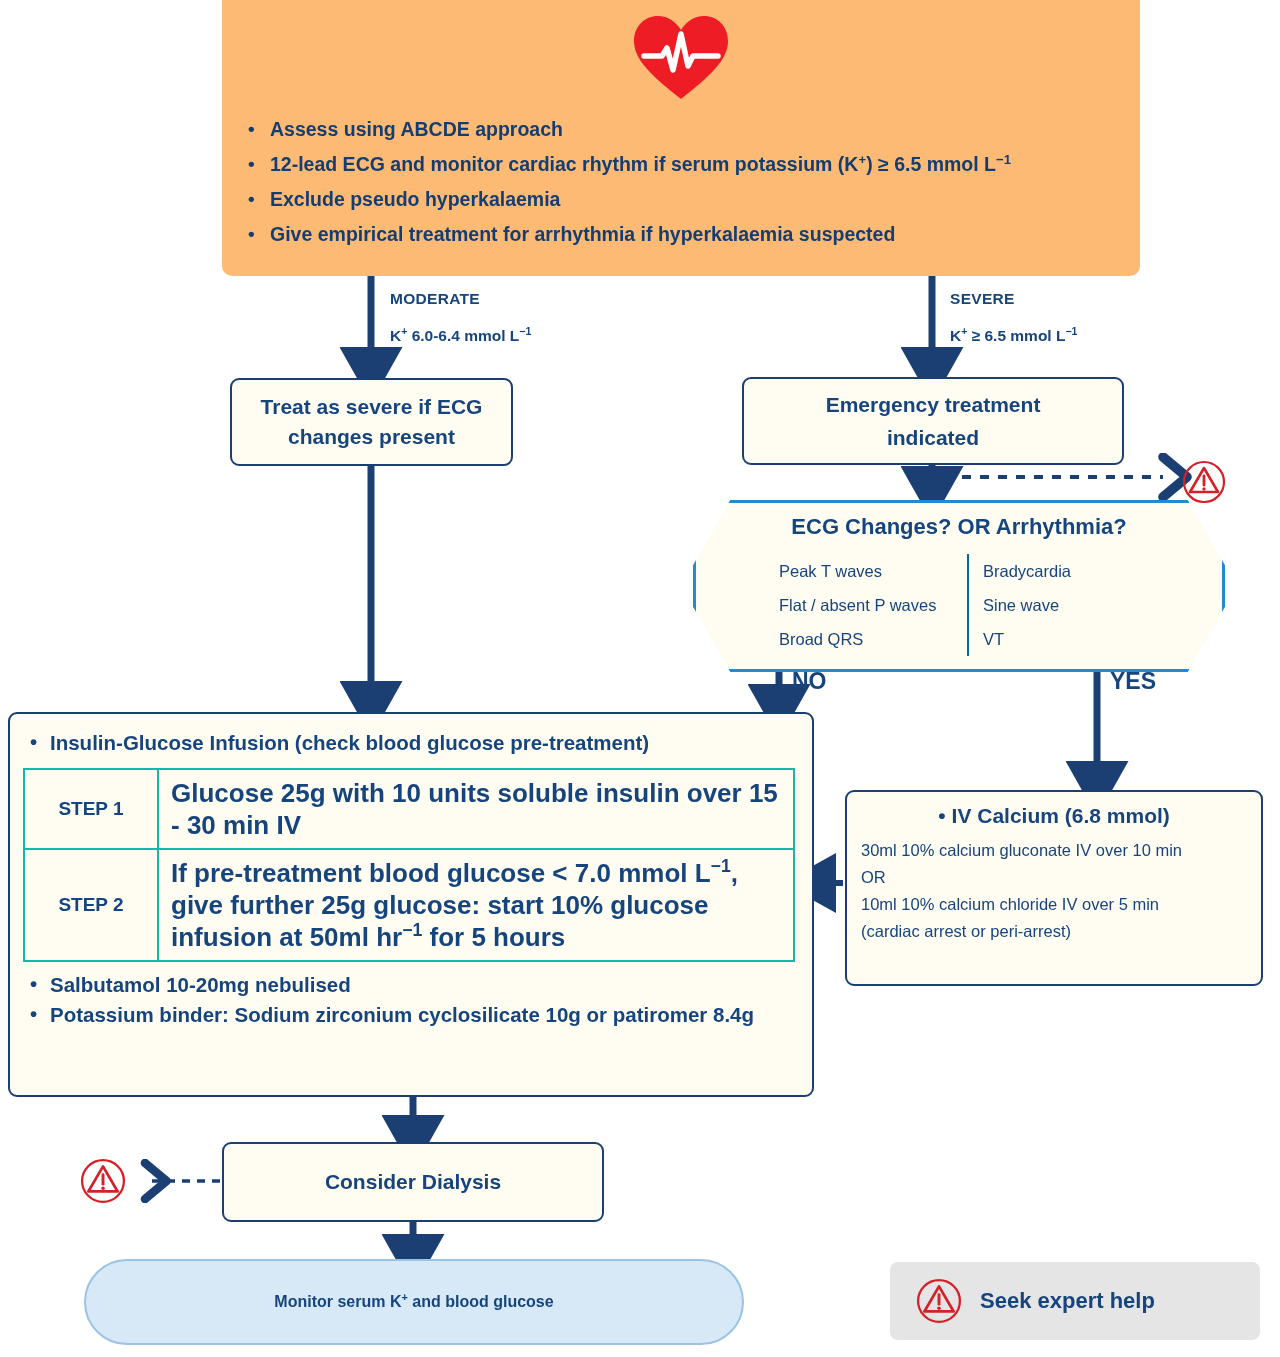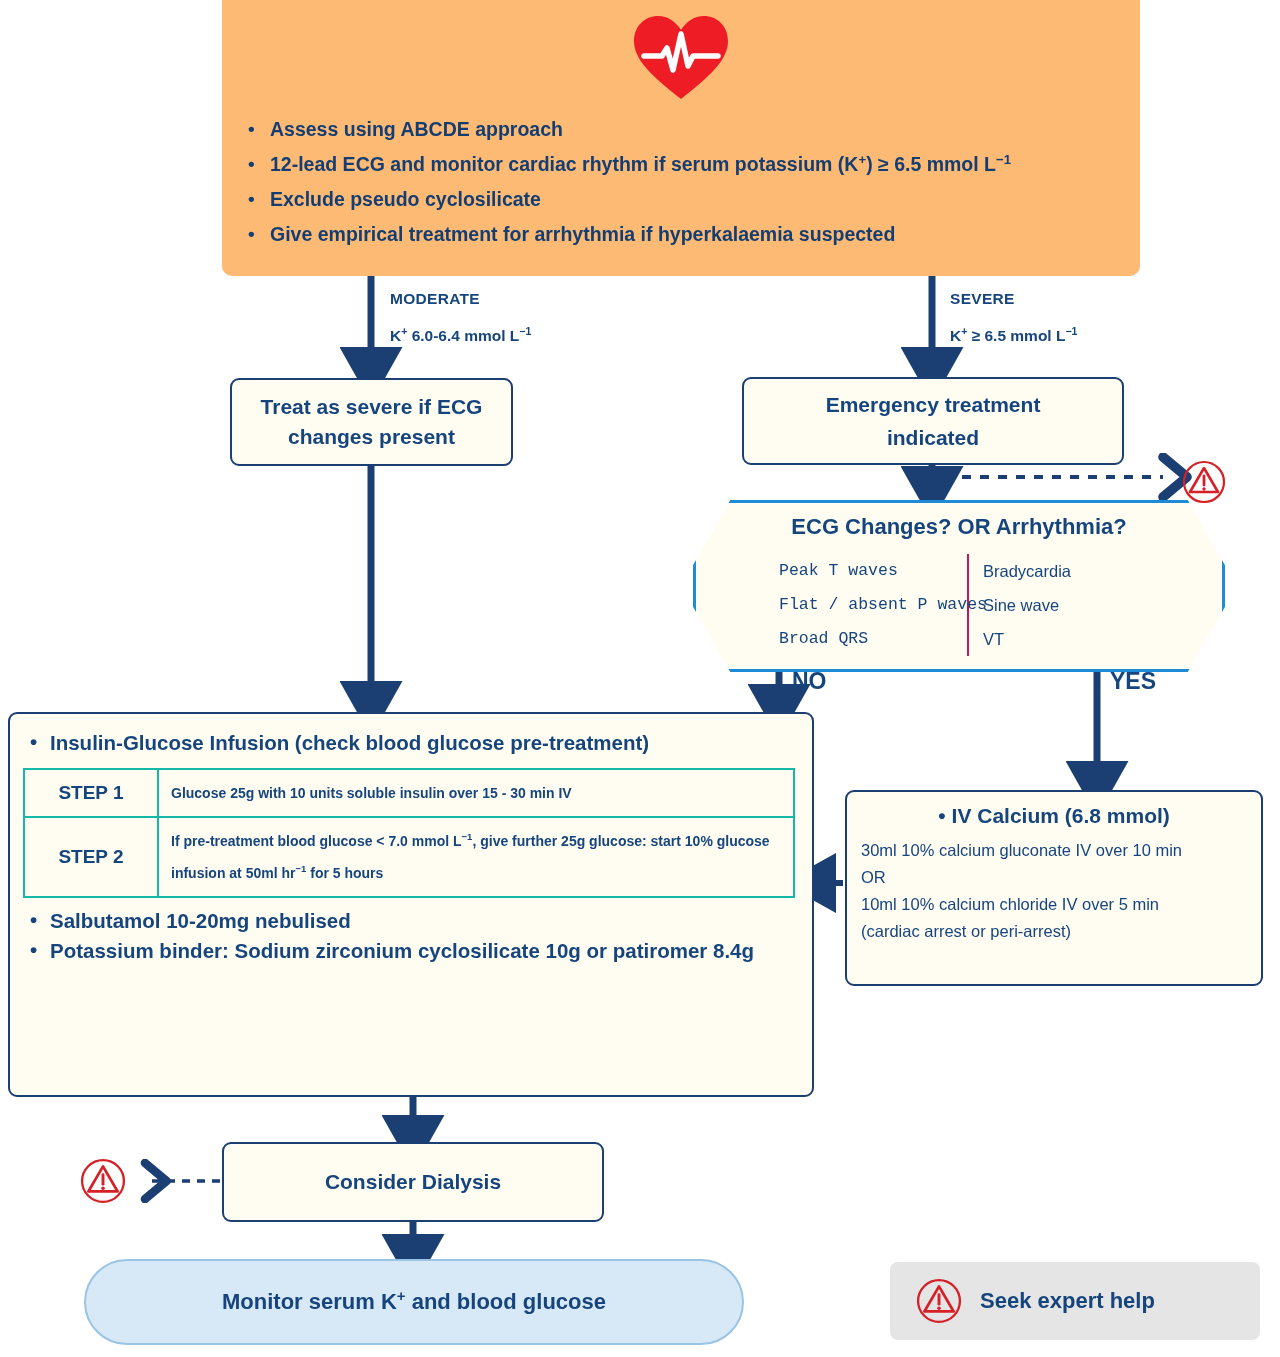--- a/index.html
+++ b/index.html
@@ -97,23 +97,22 @@
     position: absolute; left: 0; right: 0; top: 14px;
     text-align: center;
     color: #16457e; font-weight: bold; font-size: 22px;
   }
   #ecg-cols {
     position: absolute; left: 86px; top: 54px; width: 370px;
     display: flex;
   }
   #ecg-col-left {
     width: 190px;
-    border-right: 2px solid #be185d;
+    border-right: 2px solid #0369a1;
     padding-right: 8px;
-    font-family: Liberation Mono, monospace;
   }
   #ecg-col-right { padding-left: 14px; }
   #ecg-cols div span {
     display: block;
     color: #16457e;
     font-size: 16.5px;
     line-height: 34px;
     white-space: nowrap;
   }
   .yesno {
@@ -141,21 +140,21 @@
     border: 2px solid #14b8a6;
     color: #16457e;
     font-weight: bold;
     vertical-align: middle;
   }
   .step-label {
     width: 134px; text-align: center; font-size: 19px;
   }
   .step-body {
     padding: 7px 10px 7px 12px;
-    font-size: 14px; line-height: 32px;
+    font-size: 26px; line-height: 32px;
   }
   #tb-lower { margin-top: 8px; }
 
   
   #calcium-box {
     left: 845px; top: 790px; width: 418px; height: 196px;
     padding: 12px 14px;
   }
   #calcium-title {
     color: #16457e; font-weight: bold; font-size: 21px;
@@ -173,21 +172,21 @@
   }
   #dialysis-box .boxtext { font-size: 21px; }
 
   #monitor-box {
     left: 84px; top: 1259px; width: 660px; height: 86px;
     background: #d7e8f7;
     border: 2px solid #9ac3e4;
     border-radius: 43px;
     display: flex; align-items: center; justify-content: center;
   }
-  #monitor-box .boxtext { font-size: 22px; }
+  #monitor-box .boxtext { font-size: 16px; }
 
   #expert-box {
     left: 890px; top: 1262px; width: 370px; height: 78px;
     background: #e5e5e5;
     border-radius: 8px;
     display: flex; align-items: center;
     padding-left: 26px; gap: 18px;
   }
   #expert-label { color: #16457e; font-weight: bold; font-size: 22px; }
 
@@ -201,21 +200,21 @@
   <div class="abs" id="header-panel">
     <div class="abs" id="heart-icon">
       <svg width="98" height="86" viewBox="0 0 98 86" aria-hidden="true">
         <path d="M49 85 C 20 62, 2 46, 2 27 C 2 12, 13 2, 26 2 C 36 2, 44 8, 49 16 C 54 8, 62 2, 72 2 C 85 2, 96 12, 96 27 C 96 46, 78 62, 49 85 Z" fill="#ee1c25"></path>
         <path d="M12 42 L30 42 L35 34 L41 56 L49 20 L56 52 L61 42 L86 42" fill="none" stroke="#ffffff" stroke-width="5.5" stroke-linejoin="round" stroke-linecap="round"></path>
       </svg>
     </div>
     <ul class="abs" id="assessment-list">
       <li><span>Assess using ABCDE approach</span></li>
       <li><span>12-lead ECG and monitor cardiac rhythm if serum potassium (K<sup>+</sup>) ≥ 6.5 mmol L<sup>−1</sup></span></li>
-      <li><span>Exclude pseudo cyclosilicate</span></li>
+      <li><span>Exclude pseudo hyperkalaemia</span></li>
       <li><span>Give empirical treatment for arrhythmia if hyperkalaemia suspected</span></li>
     </ul>
   </div>
 
   <svg class="abs" style="left:0;top:0;" width="1280" height="1357">
     <defs>
       <marker id="ah" markerWidth="9" markerHeight="9" refX="3" refY="4.5" orient="auto">
         <path d="M0,0 L8,4.5 L0,9 Z" fill="#1b3f73"></path>
       </marker>
       <marker id="ah2" markerWidth="10" markerHeight="10" refX="4" refY="5" orient="auto">

